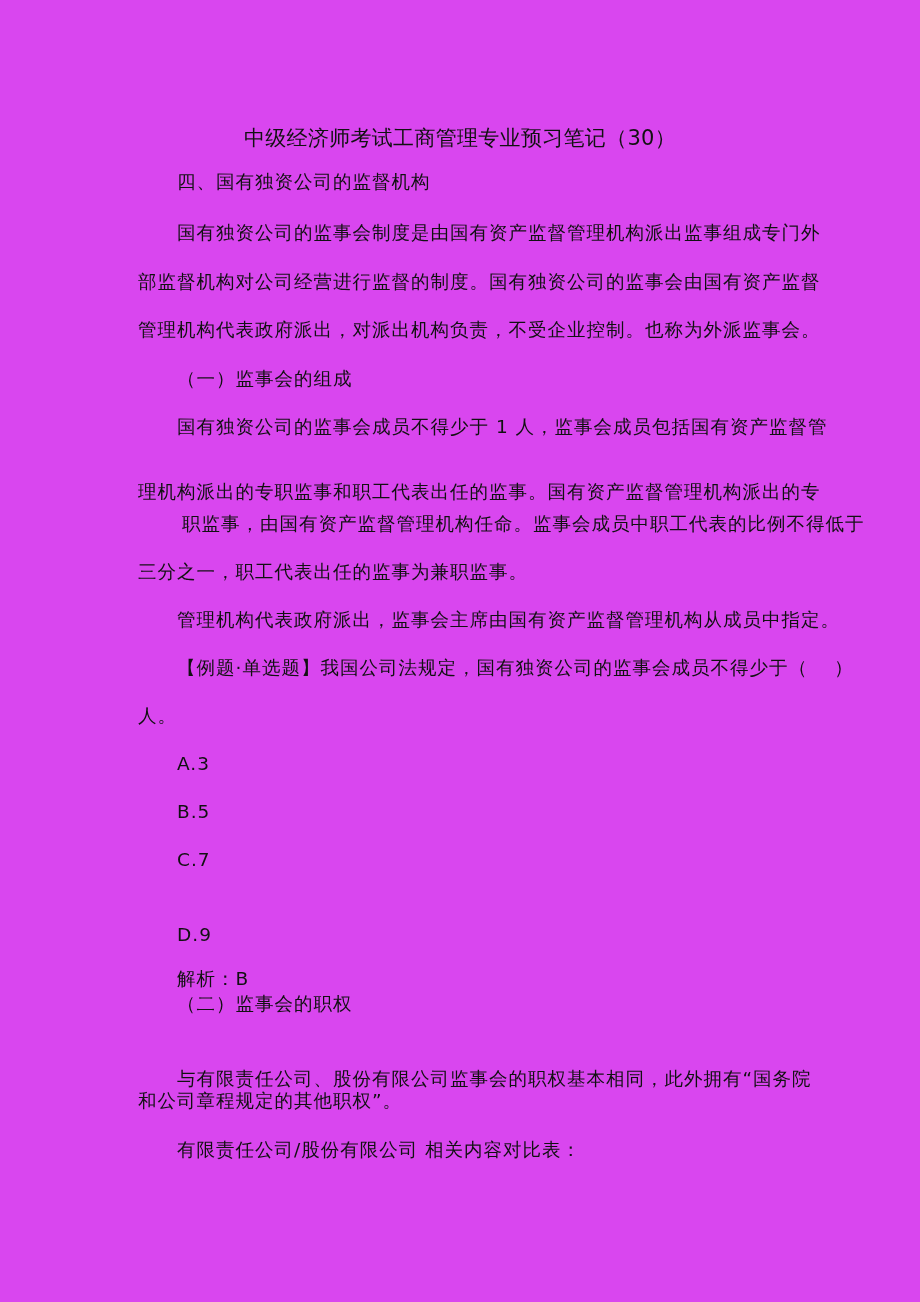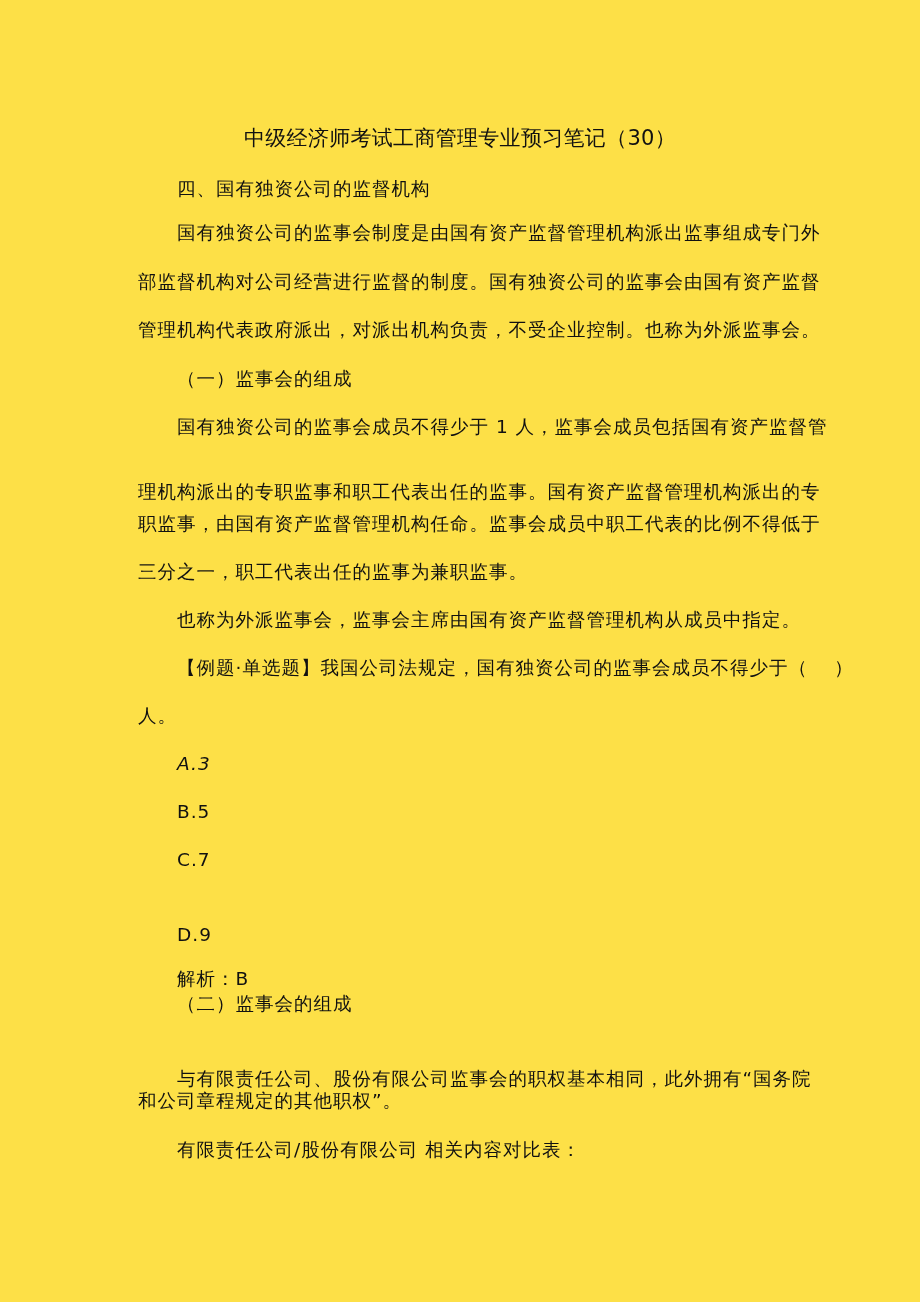--- a/index.html
+++ b/index.html
@@ -14,21 +14,21 @@
       overflow: hidden;
       font-family: "DejaVu Sans", "Liberation Sans", sans-serif;
       color: #111111;
     }
     .page {
       position: absolute;
       left: 0;
       top: 0;
       width: 920px;
       height: 1302px;
-      background: #fde047;
+      background: #d946ef;
     }
     .title {
       position: absolute;
       left: 0;
       width: 920px;
       top: 124px;
       text-align: center;
       font-size: 21px;
       line-height: 28px;
       white-space: nowrap;
@@ -43,35 +43,35 @@
       letter-spacing: 1.0px;
     }
     .indent { left: 177px; }
   </style>
 </head>
 <body>
 
 <div class="page">
   <div class="title">中级经济师考试工商管理专业预习笔记（30）</div>
   <div id="lines">
-      <div class="line indent" style="top: 176px;">四、国有独资公司的监督机构</div>
+      <div class="line indent" style="top: 169px;">四、国有独资公司的监督机构</div>
       <div class="line indent" style="top: 220px;">国有独资公司的监事会制度是由国有资产监督管理机构派出监事组成专门外</div>
       <div class="line" style="top: 269px;">部监督机构对公司经营进行监督的制度。国有独资公司的监事会由国有资产监督</div>
       <div class="line" style="top: 317px;">管理机构代表政府派出，对派出机构负责，不受企业控制。也称为外派监事会。</div>
       <div class="line indent" style="top: 366px;">（一）监事会的组成</div>
       <div class="line indent" style="top: 414px;">国有独资公司的监事会成员不得少于 1 人，监事会成员包括国有资产监督管</div>
       <div class="line" style="top: 463px; margin-top: 16px;">理机构派出的专职监事和职工代表出任的监事。国有资产监督管理机构派出的专</div>
-      <div class="line" style="top: 511px;">职监事，由国有资产监督管理机构任命。监事会成员中职工代表的比例不得低于</div>
+      <div class="line" style="top: 511px; margin-left: 44px;">职监事，由国有资产监督管理机构任命。监事会成员中职工代表的比例不得低于</div>
       <div class="line" style="top: 559px;">三分之一，职工代表出任的监事为兼职监事。</div>
-      <div class="line indent" style="top: 607px;">也称为外派监事会，监事会主席由国有资产监督管理机构从成员中指定。</div>
+      <div class="line indent" style="top: 607px;">管理机构代表政府派出，监事会主席由国有资产监督管理机构从成员中指定。</div>
       <div class="line indent" style="top: 655px;">【例题·单选题】我国公司法规定，国有独资公司的监事会成员不得少于（　 ）</div>
       <div class="line" style="top: 703px;">人。</div>
-      <div class="line indent" style="top: 751px; font-style: italic;">A.3</div>
+      <div class="line indent" style="top: 751px;">A.3</div>
       <div class="line indent" style="top: 799px;">B.5</div>
       <div class="line indent" style="top: 847px;">C.7</div>
       <div class="line indent" style="top: 922px;">D.9</div>
       <div class="line indent" style="top: 966px;">解析：B</div>
-      <div class="line indent" style="top: 991px;">（二）监事会的组成</div>
+      <div class="line indent" style="top: 991px;">（二）监事会的职权</div>
       <div class="line indent" style="top: 1040px; margin-top: 26px;">与有限责任公司、股份有限公司监事会的职权基本相同，此外拥有“国务院</div>
       <div class="line" style="top: 1088px;">和公司章程规定的其他职权”。</div>
       <div class="line indent" style="top: 1137px;">有限责任公司/股份有限公司  相关内容对比表：</div>
     </div>
 </div>
 
 </body></html>

